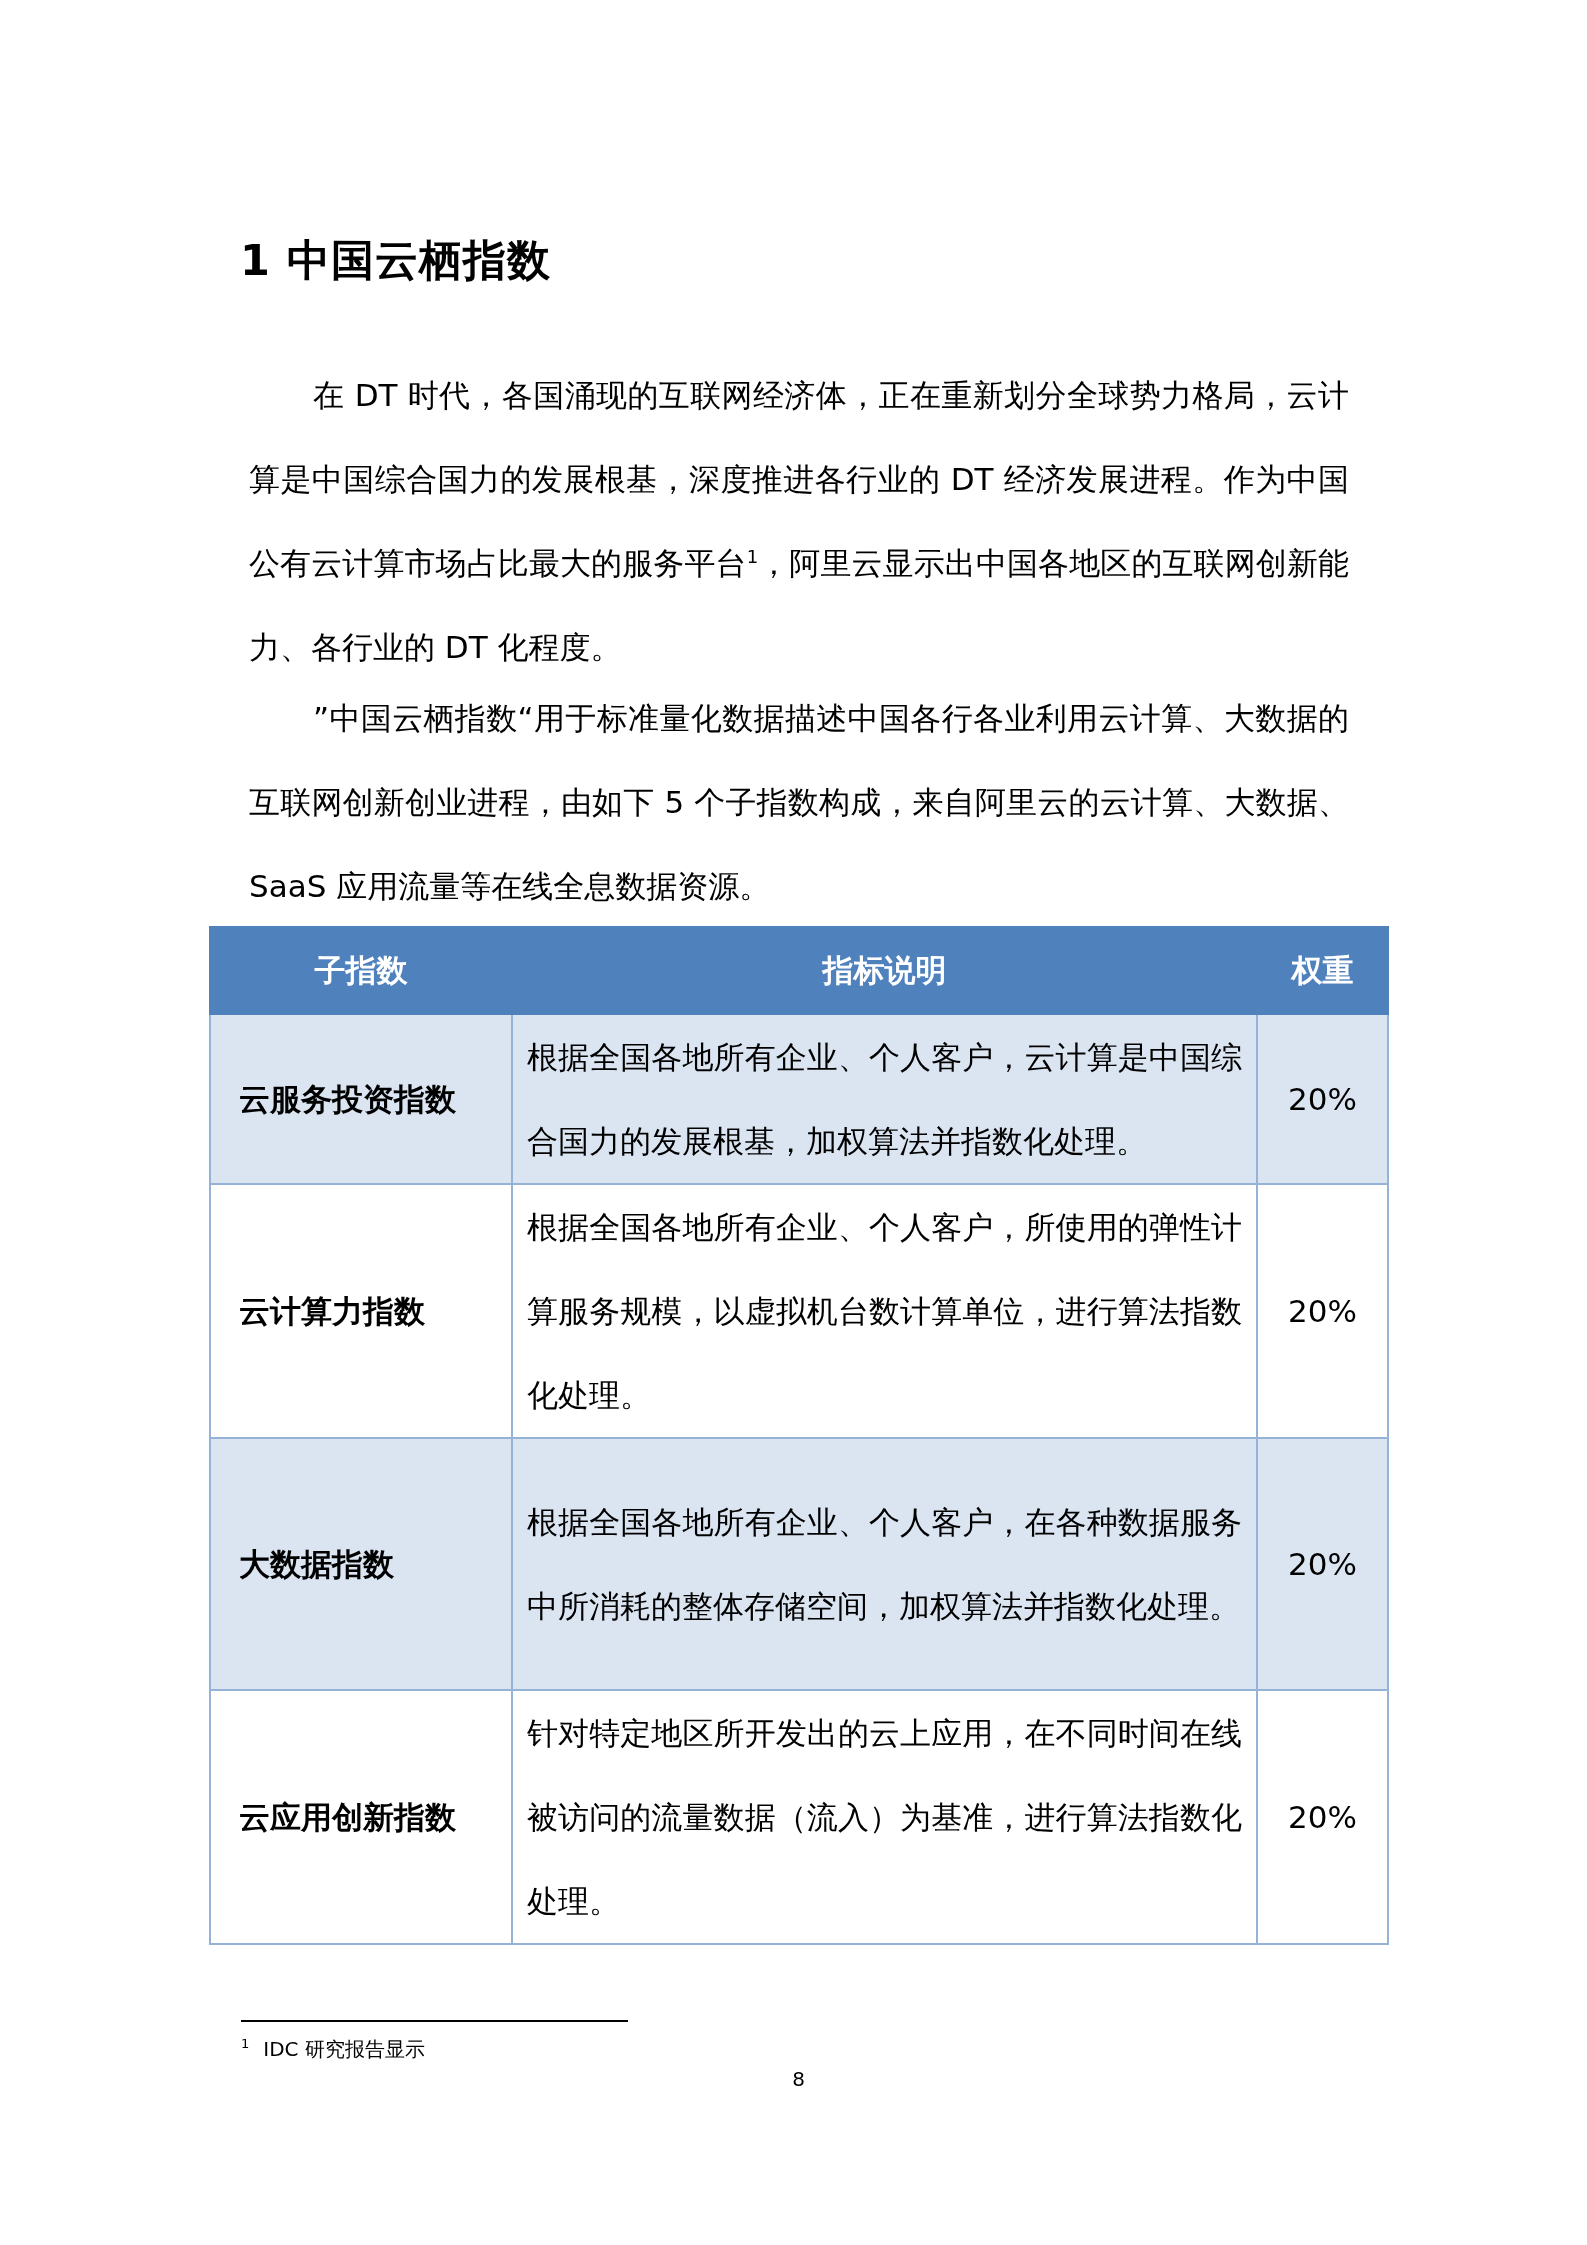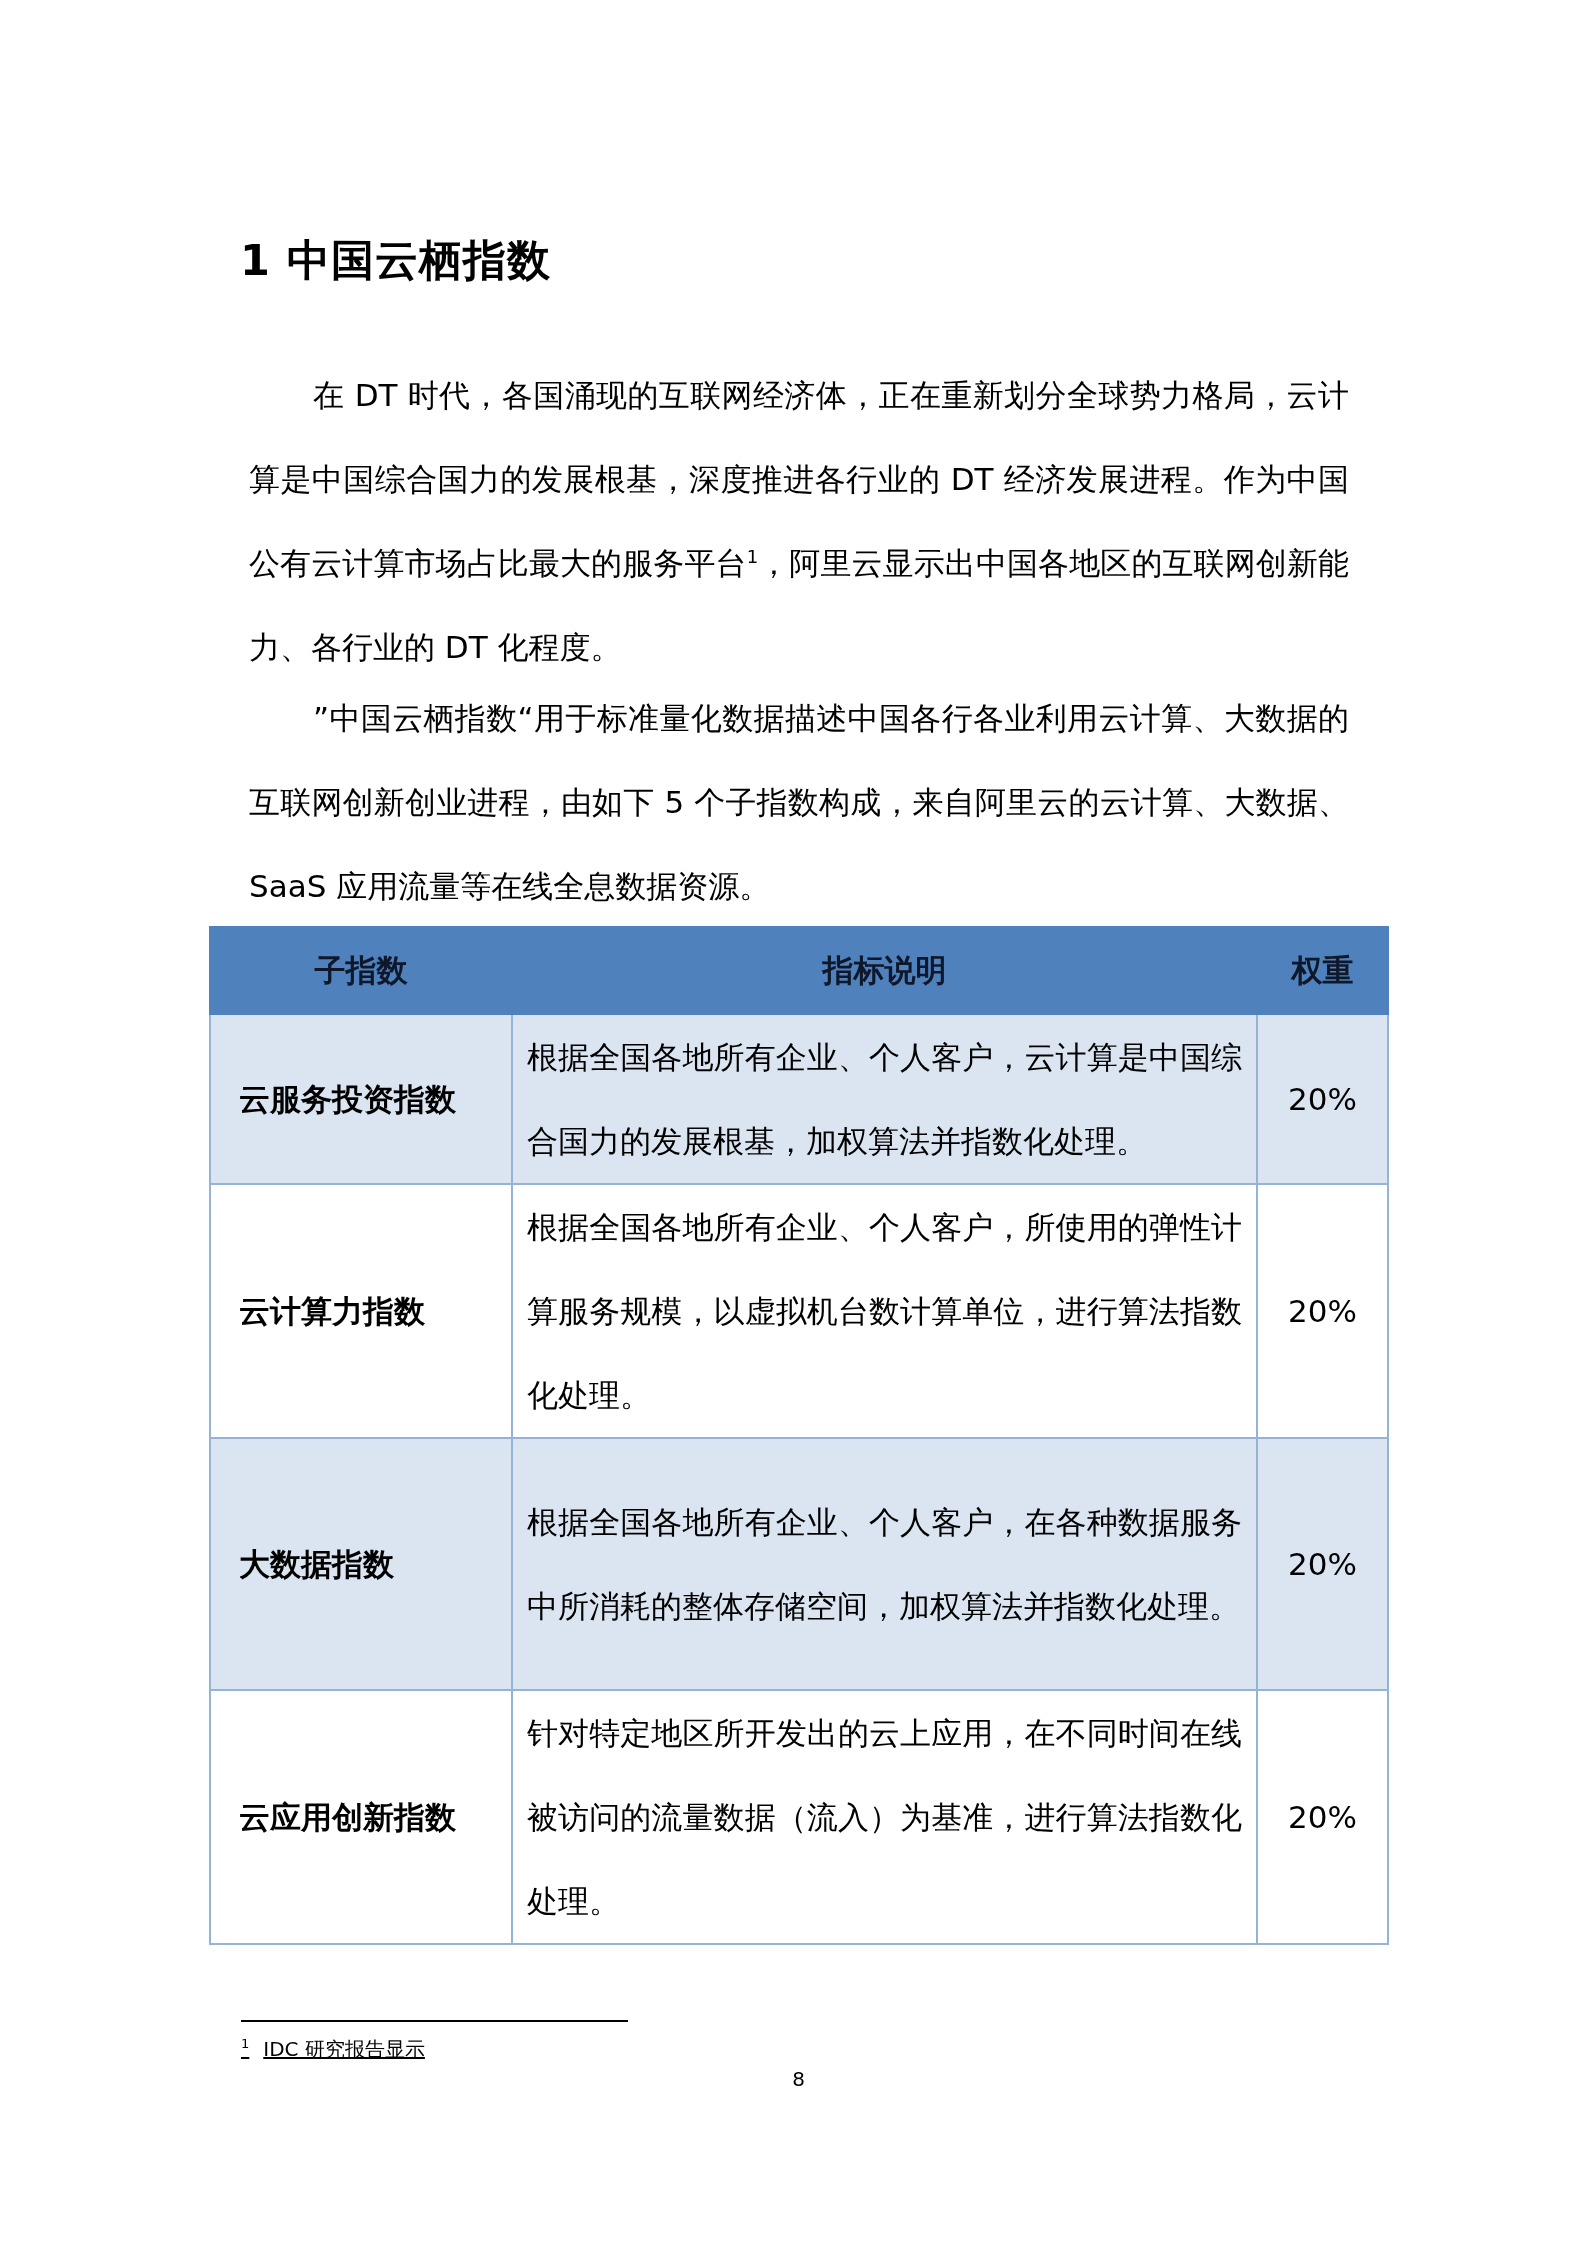--- a/index.html
+++ b/index.html
@@ -4,28 +4,28 @@
 <style>
   html, body { margin:0; padding:0; background:#ffffff; }
   body { width:1587px; height:2245px; position:relative; overflow:hidden;
          font-family:"DejaVu Sans","Liberation Sans",sans-serif; color:#000; }
   .heading { position:absolute; left:240px; top:214px; font-size:43px; font-weight:bold; letter-spacing:1px; white-space:nowrap;margin-top:18px; }
   .para { position:absolute; left:241px; width:1116px; font-size:31px; line-height:84px; text-align:justify; }
   .para p { margin:8px; }
   .indent { text-indent:64px; }
   sup { font-size:18px; line-height:0; }
   table.idx { position:absolute; left:209px; top:926px; width:1180px; border-collapse:collapse; font-size:31px; }
-  table.idx th { background:#4F81BD; color:#0f172a; height:85px; font-weight:bold; font-size:31px; border:2px solid #4F81BD; padding:0; }
+  table.idx th { background:#4F81BD; color:#ffffff; height:85px; font-weight:bold; font-size:31px; border:2px solid #4F81BD; padding:0; }
   table.idx td { border:2px solid #95B3D7; padding:0 28px; vertical-align:middle; line-height:84px; }
   table.idx tr.shade td { background:#DBE5F1; }
   td.name { font-weight:bold; width:244px; padding-left:14px; }
   td.desc { width:715px; text-align:justify; padding:0 14px !important; }
   td.weight { text-align:center; }
   .fn-rule { position:absolute; left:241px; top:2020px; width:387px; height:0; border-top:2px solid #000; }
-  .fn { position:absolute; left:241px; top:2036px; font-size:20px; white-space:nowrap;text-decoration:underline; }
+  .fn { position:absolute; left:241px; top:2036px; font-size:20px; white-space:nowrap; }
   .fn .num { font-size:13px; vertical-align:super; margin-right:14px; }
   .page-no { position:absolute; left:0; width:1597px; top:2067px; text-align:center; font-size:20px; }
 </style>
 </head>
 <body>
 
 <div class="heading">1  中国云栖指数</div>
 
 <div class="para" style="top:345px;">
   <p class="indent"><span>在 DT 时代，各国涌现的互联网经济体，正在重新划分全球势力格局，云计算是中国综合国力的发展根基，深度推进各行业的 DT 经济发展进程。作为中国公有云计算市场占比最大的服务平台</span><sup>1</sup><span>，阿里云显示出中国各地区的互联网创新能力、各行业的 DT 化程度。</span></p>

